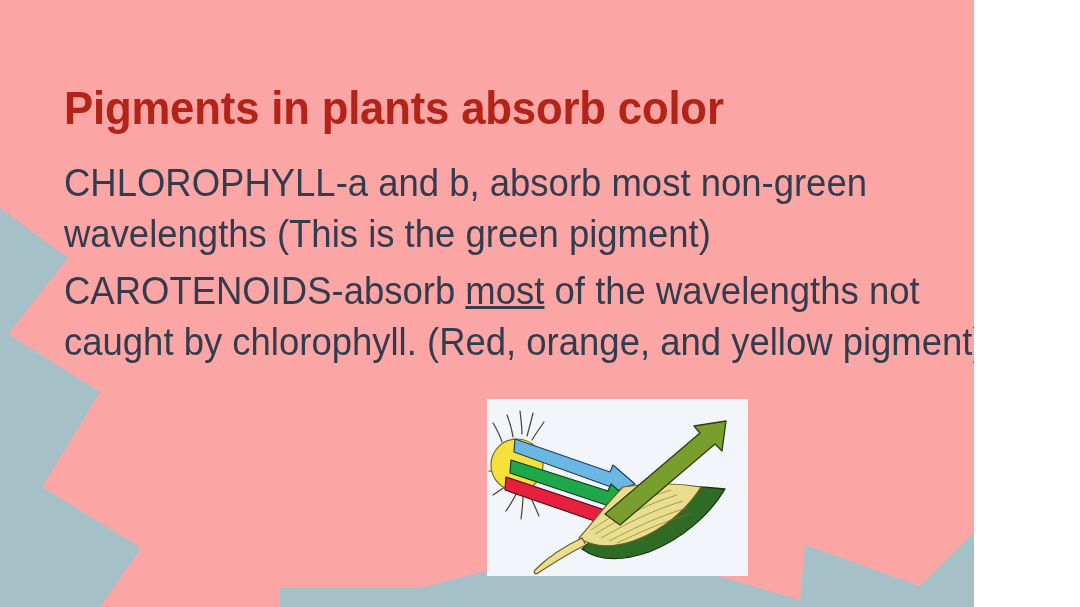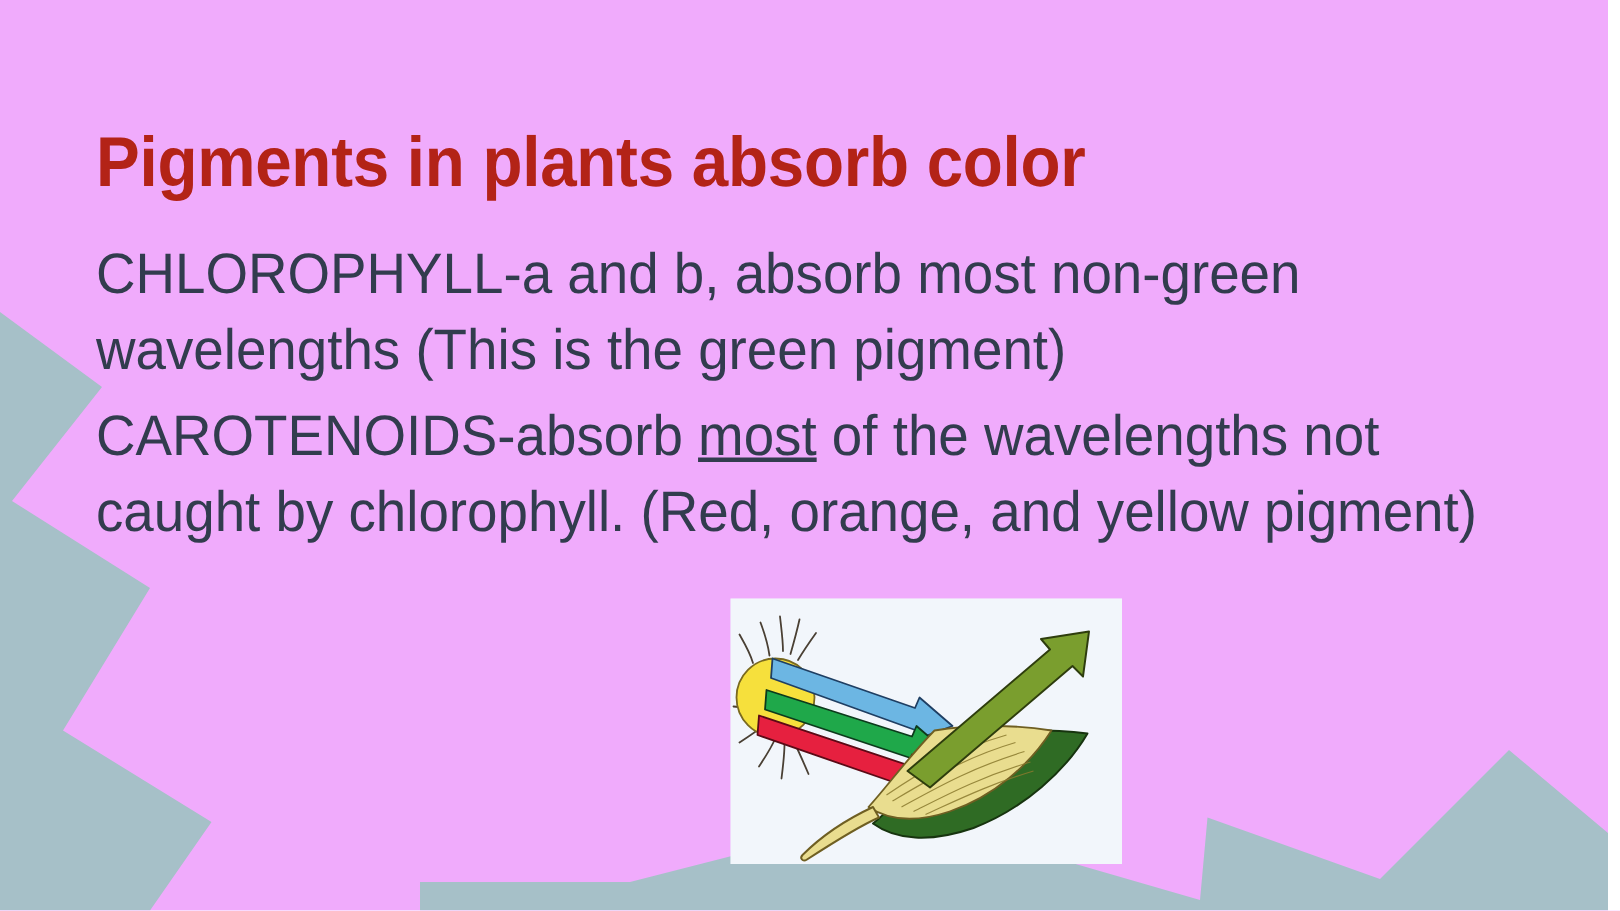--- a/index.html
+++ b/index.html
@@ -3,24 +3,24 @@
 <meta charset="utf-8">
 <title>Slide</title>
 <style>
   html, body {
     margin: 0;
     padding: 0;
     background: #ffffff;
   }
   #slide {
     position: relative;
-    width: 1072px;
+    width: 974px;
     height: 607px;
     overflow: hidden;
-    background: #f0abfc;
+    background: #fca5a5;
     font-family: "Liberation Sans", "DejaVu Sans", sans-serif;
   }
   #bg-decor {
     position: absolute;
     left: 0; top: 0;
     width: 1080px; height: 607px;
     pointer-events: none;
   }
   #slide-title {
     position: absolute;

